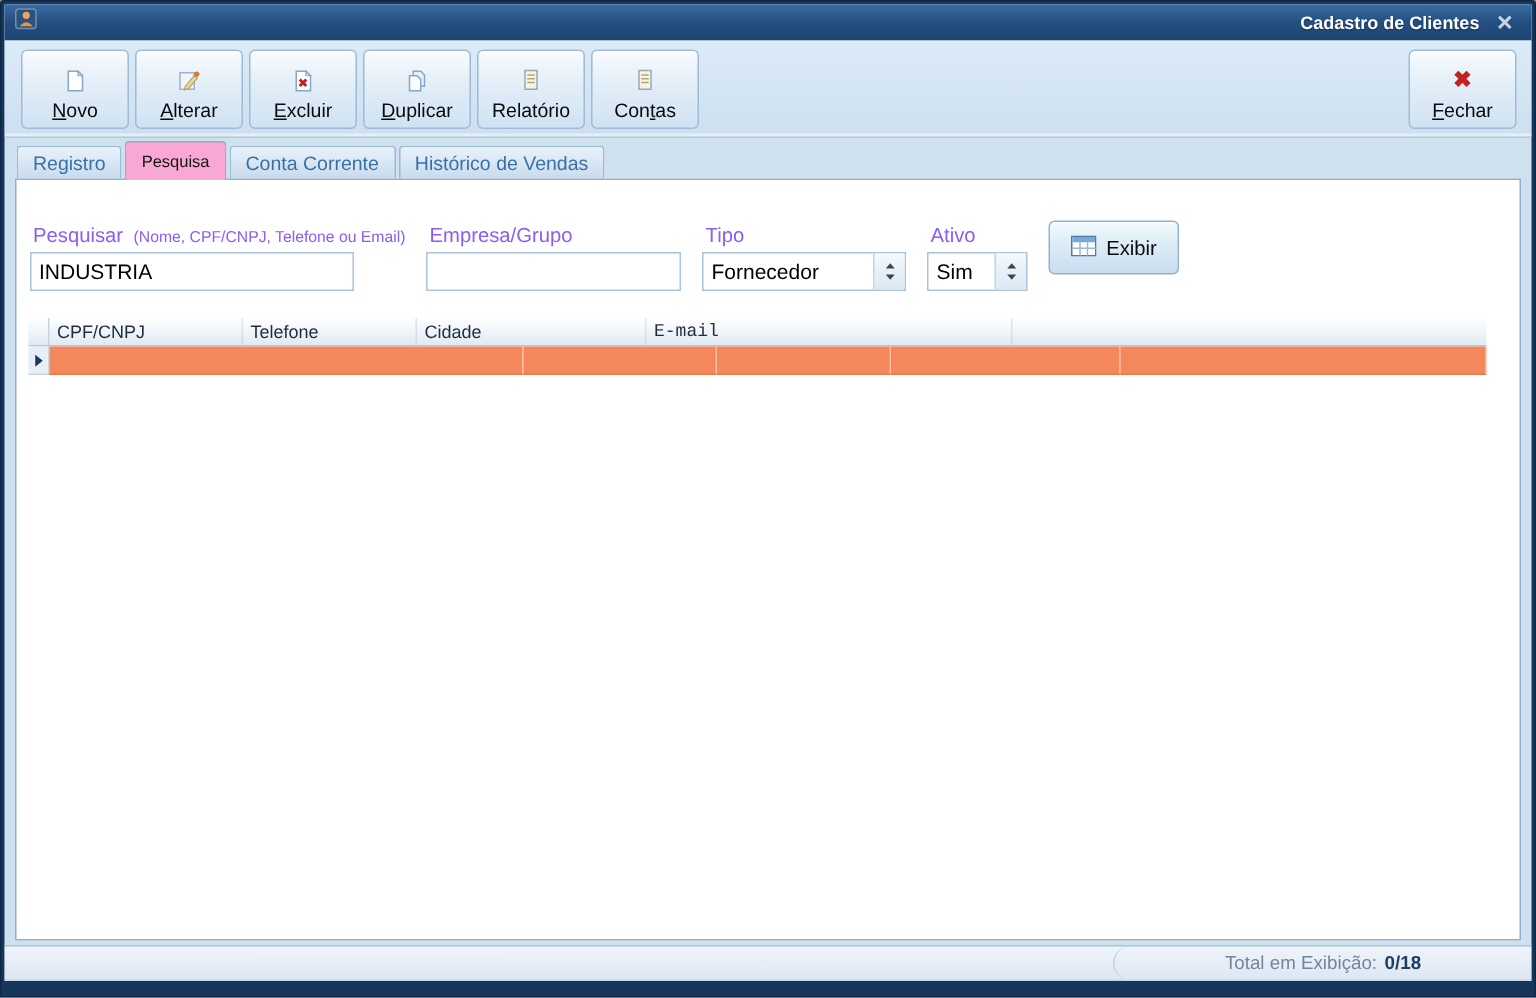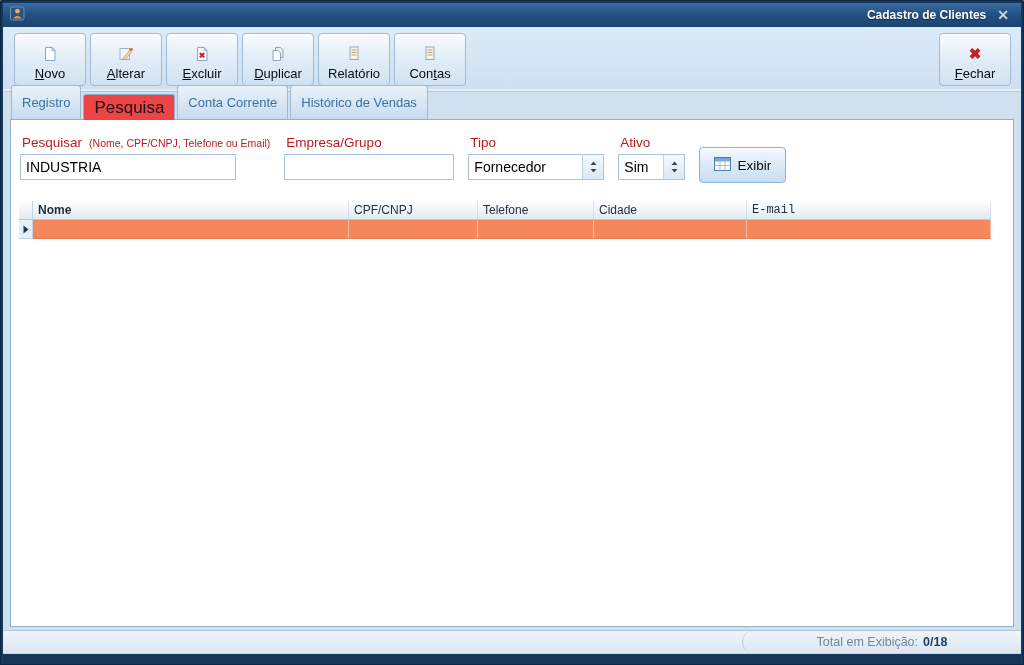--- a/index.html
+++ b/index.html
@@ -41,42 +41,42 @@
     font-size:13px; color:#0A0A0A; cursor:default;
   }
   .tbtn .icon { height:19px; display:flex; align-items:center; justify-content:center; }
   .accel { text-decoration:underline; }
   .toolbar .spacer { flex:1; }
   .fechar-glyph { color:#C32222; font-size:15px; font-weight:bold; line-height:14px; }
 
   
   .tabbar { flex:0 0 27px; height:27px; display:flex; align-items:flex-end; gap:2px; padding:0 0 0 8px; }
   .tab {
-    height:34px; padding:0 10px; display:flex; align-items:center;
+    height:22px; padding:0 10px; display:flex; align-items:center;
     font-size:13px; color:#3A71A4;
     background:linear-gradient(#EAF2FA, #C7DBEE);
     border:1px solid #9DB9D4; border-bottom:none; border-radius:3px 3px 0 0;
     cursor:default; position:relative; z-index:1;
   }
   .tab.active {
-    height:26px; background:#ef4444; color:#141414;
-    border-color:#93AFC9; margin-bottom:-1px; z-index:3; font-size:17px;
+    height:26px; background:#f9a8d4; color:#141414;
+    border-color:#93AFC9; margin-bottom:-1px; z-index:3; font-size:11px;
   }
 
   
   .content {
     flex:1 1 auto; margin:0 7px; background:#FFFFFF;
     border:1px solid #93AFC9; position:relative; z-index:2;
     padding:12px 8px 0 8px; overflow:hidden;
   }
 
   
   .search-row { display:flex; gap:14px; padding-left:1px; }
   .fgroup { display:flex; flex-direction:column; }
-  .flabel { display:flex; align-items:baseline; gap:7px; color:#b91c1c; font-size:13.5px; margin:3px 0 4px 2px; white-space:nowrap; }
+  .flabel { display:flex; align-items:baseline; gap:7px; color:#8b5cf6; font-size:13.5px; margin:17px 0 4px 2px; white-space:nowrap; }
   .fhint { font-size:10.5px; }
   input.text {
     height:26px; border:1px solid #A9C4DC; font-size:14px; padding:0 5px;
     font-family:inherit; color:#000; outline:none;
   }
   .w-pesq { width:216px; }
   .w-emp  { width:170px; }
   .combo { height:26px; border:1px solid #A9C4DC; background:#FFFFFF; display:flex; align-items:stretch; }
   .combo .val { flex:1; font-size:14px; color:#000; display:flex; align-items:center; padding:0 5px; }
   .combo .spin {
@@ -295,21 +295,20 @@
             </span>
             <span>Exibir</span>
           </div>
         </div>
 
       </div>
 
       <div class="grid">
         <div class="ghead">
           <div class="cell ind"></div>
-          <div class="cell bold col-nome">Nome</div>
           <div class="cell col-cpf">CPF/CNPJ</div>
           <div class="cell col-tel">Telefone</div>
           <div class="cell col-cidade">Cidade</div>
           <div class="cell col-email">E-mail</div>
         </div>
         <div class="grow">
           <div class="cell ind">
             <svg width="6" height="9" viewBox="0 0 6 9">
                 <path d="M0.5 0.5 L5.5 4.5 L0.5 8.5 Z" fill="#17395E"></path>
               </svg>

